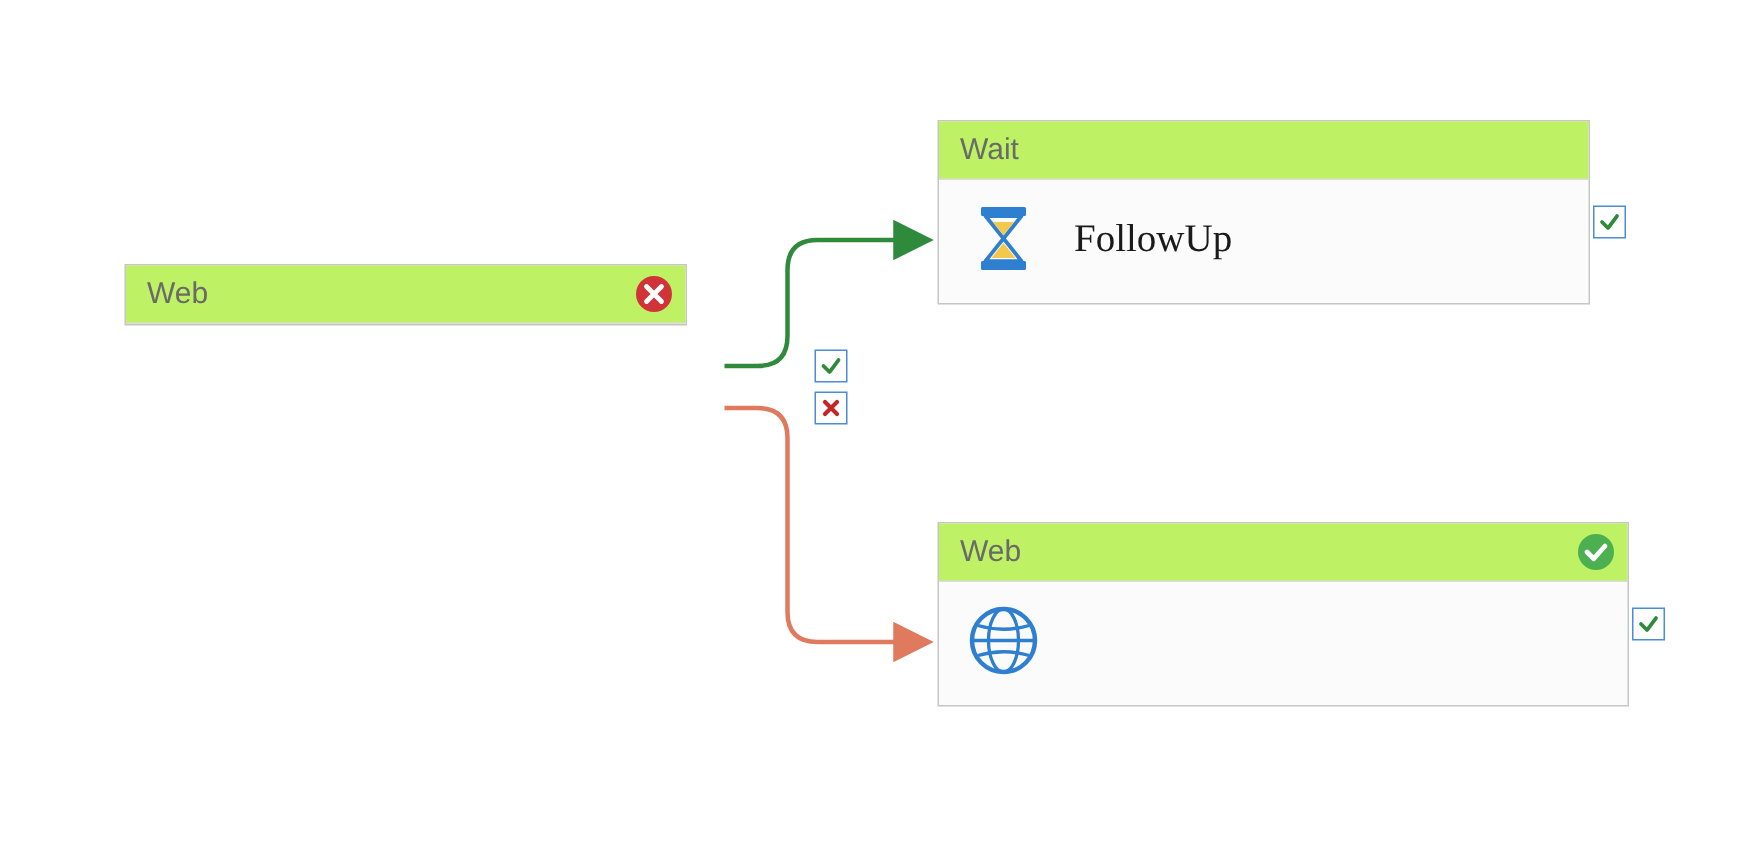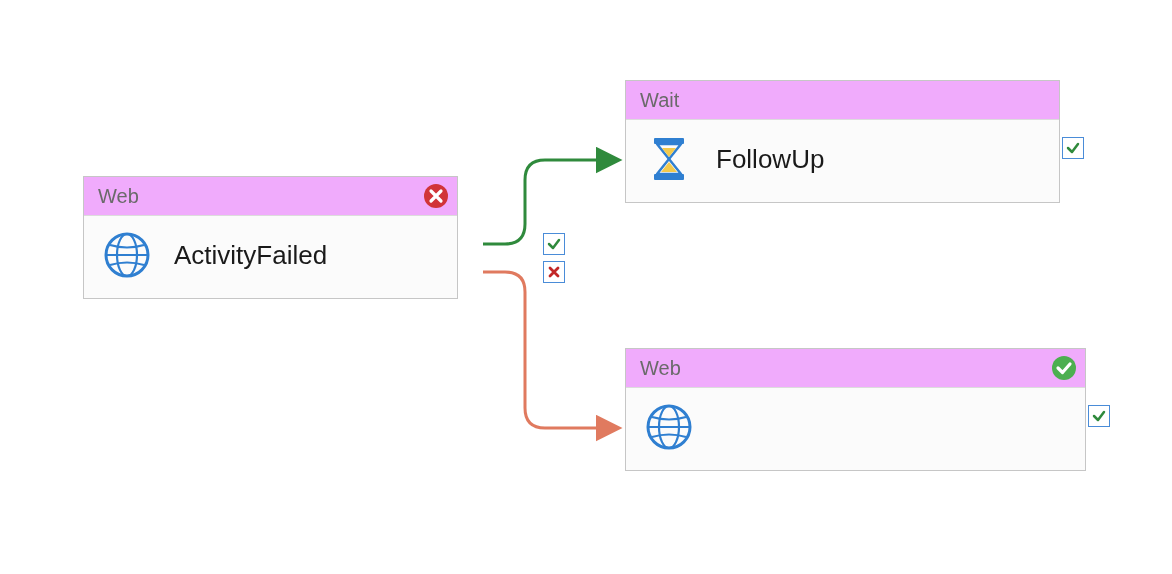--- a/index.html
+++ b/index.html
@@ -25,34 +25,35 @@
     height: 574px;
     pointer-events: none;
   }
   .node {
     position: absolute;
     border: 1px solid #c6c6c6;
     background: #fbfbfb;
     box-sizing: border-box;
   }
   .node-header {
-    background: #f0abfc;
+    background: #bef264;
     height: 38px;
     border-bottom: 1px solid #dcdcdc;
     display: flex;
     align-items: center;
     padding: 0 10px 0 14px;
     font-size: 20px;
     color: #6a6a6a;
     position: relative;
   }
   .node-body {
     display: flex;
     align-items: center;
     padding: 14px 18px 18px 18px;
+    font-family: Liberation Serif, serif;
   }
   .node-icon {
     width: 50px;
     height: 50px;
     flex-shrink: 0;
     display: flex;
     align-items: center;
     justify-content: center;
   }
   .node-title {
@@ -106,32 +107,20 @@
 
   <div class="node" style="left:83px; top:176px; width:375px;">
     <div class="node-header">
       <span>Web</span>
       <span class="status-badge">
         <svg width="26" height="26" viewBox="0 0 26 26">
           <circle cx="13" cy="13" r="12" fill="#d13438"></circle>
           <path d="M 8 8 L 18 18 M 18 8 L 8 18" stroke="#ffffff" stroke-width="3.2" stroke-linecap="round"></path>
         </svg>
       </span>
-    </div>
-    <div class="node-body">
-      <span class="node-icon">
-        <svg width="50" height="50" viewBox="0 0 50 50">
-          <circle cx="25" cy="25" r="21" fill="none" stroke="#2f7fd1" stroke-width="3"></circle>
-          <ellipse cx="25" cy="25" rx="10" ry="21" fill="none" stroke="#2f7fd1" stroke-width="2.2"></ellipse>
-          <line x1="4" y1="25" x2="46" y2="25" stroke="#2f7fd1" stroke-width="2.2"></line>
-          <path d="M 8 15 Q 25 20 42 15" fill="none" stroke="#2f7fd1" stroke-width="2.2"></path>
-          <path d="M 8 35 Q 25 30 42 35" fill="none" stroke="#2f7fd1" stroke-width="2.2"></path>
-        </svg>
-      </span>
-      <span class="node-title">ActivityFailed</span>
     </div>
 
     <div class="port" style="left:459px; top:56px;">
       <svg width="14" height="14" viewBox="0 0 14 14">
           <path d="M2 7 L6 11 L12 3" fill="none" stroke="#2f8a3c" stroke-width="2.5" stroke-linecap="round" stroke-linejoin="round"></path>
         </svg>
     </div>
     <div class="port" style="left:459px; top:84px;">
       <svg width="14" height="14" viewBox="0 0 14 14">
           <path d="M3 3 L11 11 M11 3 L3 11" stroke="#c22727" stroke-width="2.8" stroke-linecap="round"></path>

